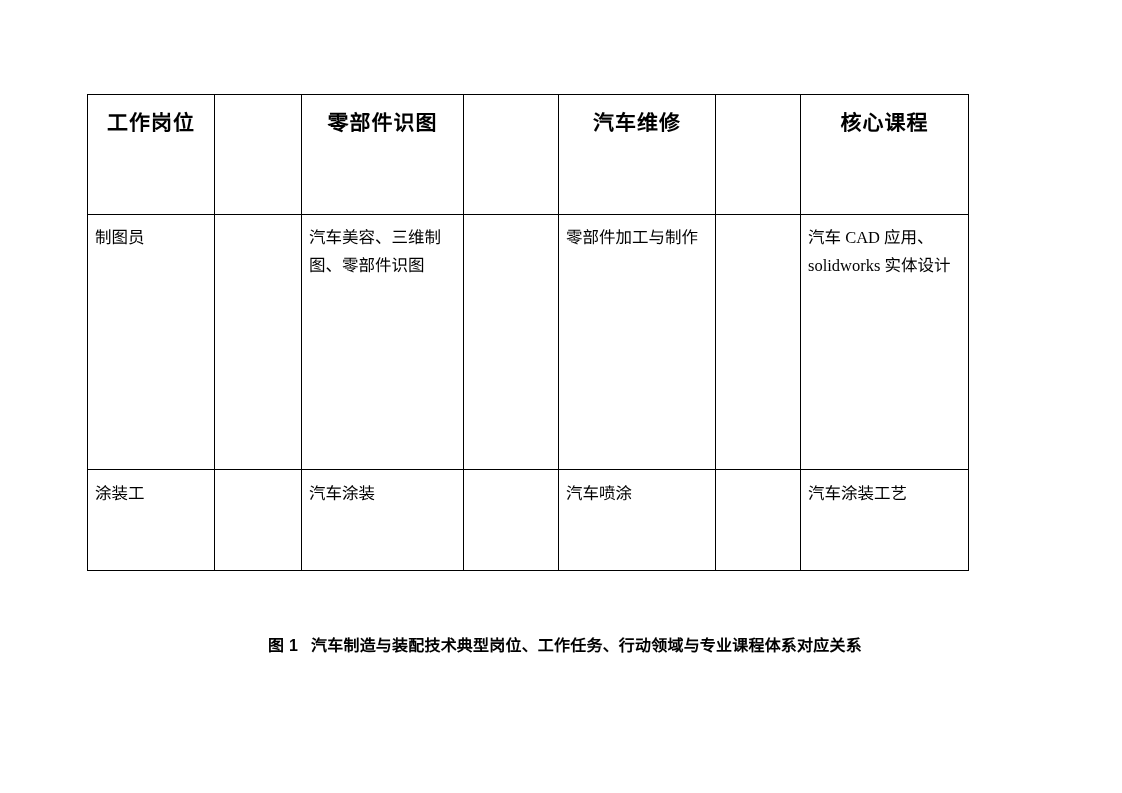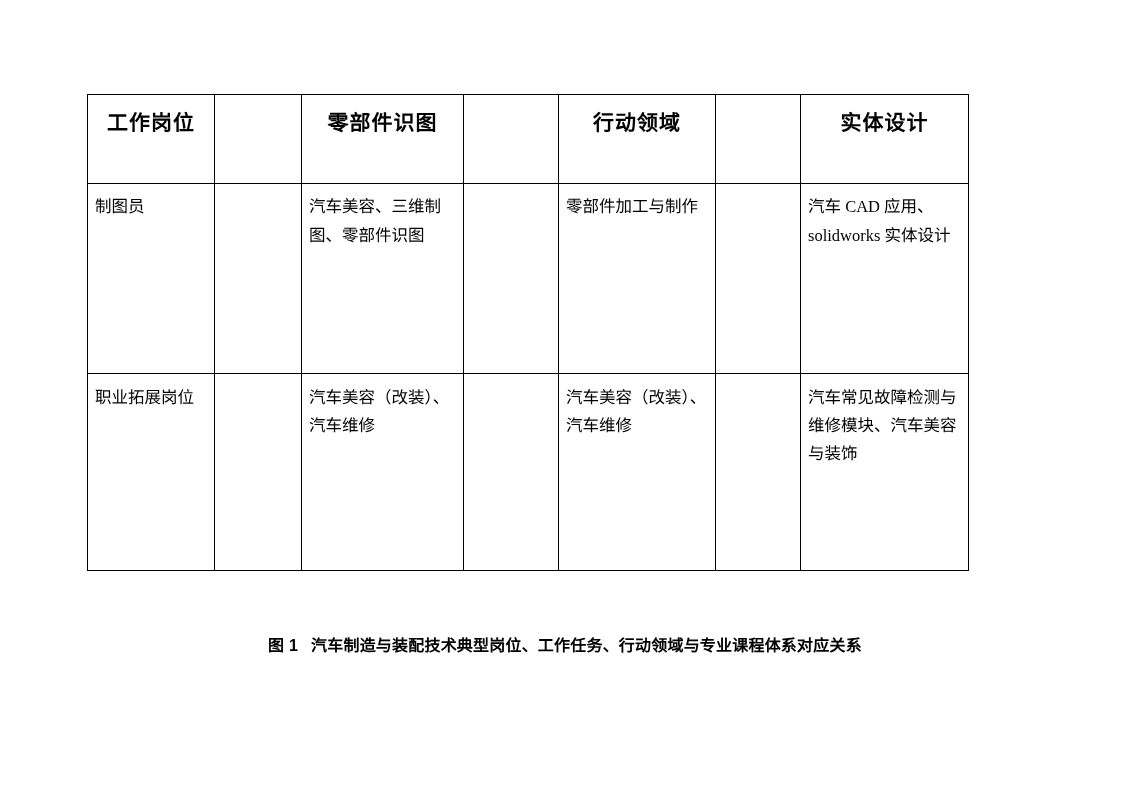--- a/index.html
+++ b/index.html
@@ -162,31 +162,31 @@
             <div class="hdr-text">零部件识图</div>
           </td>
           <td class="spacer first-row">
             <div class="arrow">
               <svg viewBox="0 0 68 46" xmlns="http://www.w3.org/2000/svg">
                 <polygon points="2,10 41,10 41,2 66,23 41,44 41,36 2,36 14,23" fill="#0FA958" stroke="#9DBFC4" stroke-width="2.4" stroke-linejoin="miter"></polygon>
               </svg>
             </div>
           </td>
           <td class="hdr-cell">
-            <div class="hdr-text">行动领域</div>
+            <div class="hdr-text">汽车维修</div>
           </td>
           <td class="spacer first-row">
             <div class="arrow">
               <svg viewBox="0 0 68 46" xmlns="http://www.w3.org/2000/svg">
                 <polygon points="2,10 41,10 41,2 66,23 41,44 41,36 2,36 14,23" fill="#0FA958" stroke="#9DBFC4" stroke-width="2.4" stroke-linejoin="miter"></polygon>
               </svg>
             </div>
           </td>
           <td class="hdr-cell">
-            <div class="hdr-text">实体设计</div>
+            <div class="hdr-text">核心课程</div>
           </td>
         </tr>
 
         <tr class="serif row-h1">
           <td>
             <div class="cell-text">制图员</div>
           </td>
           <td class="spacer"></td>
           <td>
             <div class="cell-text">汽车美容、三维制图、零部件识图</div>
@@ -195,38 +195,38 @@
           <td>
             <div class="cell-text">零部件加工与制作</div>
           </td>
           <td class="spacer"></td>
           <td>
             <div class="cell-text">汽车 CAD 应用、solidworks 实体设计</div>
           </td>
         </tr>
 
 
-
-        <tr class="sans row-h4">
-          <td>
-            <div class="cell-text">职业拓展岗位</div>
-          </td>
-          <td class="spacer last-row"></td>
-          <td>
-            <div class="cell-text">汽车美容（改装）、汽车维修</div>
-          </td>
-          <td class="spacer last-row"></td>
-          <td>
-            <div class="cell-text">汽车美容（改装）、汽车维修</div>
-          </td>
-          <td class="spacer last-row"></td>
-          <td>
-            <div class="cell-text">汽车常见故障检测与维修模块、汽车美容与装饰</div>
+        <tr class="sans row-h3">
+          <td>
+            <div class="cell-text">涂装工</div>
+          </td>
+          <td class="spacer"></td>
+          <td>
+            <div class="cell-text">汽车涂装</div>
+          </td>
+          <td class="spacer"></td>
+          <td>
+            <div class="cell-text">汽车喷涂</div>
+          </td>
+          <td class="spacer"></td>
+          <td>
+            <div class="cell-text">汽车涂装工艺</div>
           </td>
         </tr>
+
 
       </tbody>
     </table>
   </div>
 
   <div class="caption">
     <span class="cap-num">图 1</span><span>汽车制造与装配技术典型岗位、工作任务、行动领域与专业课程体系对应关系</span>
   </div>
 
 </div>

